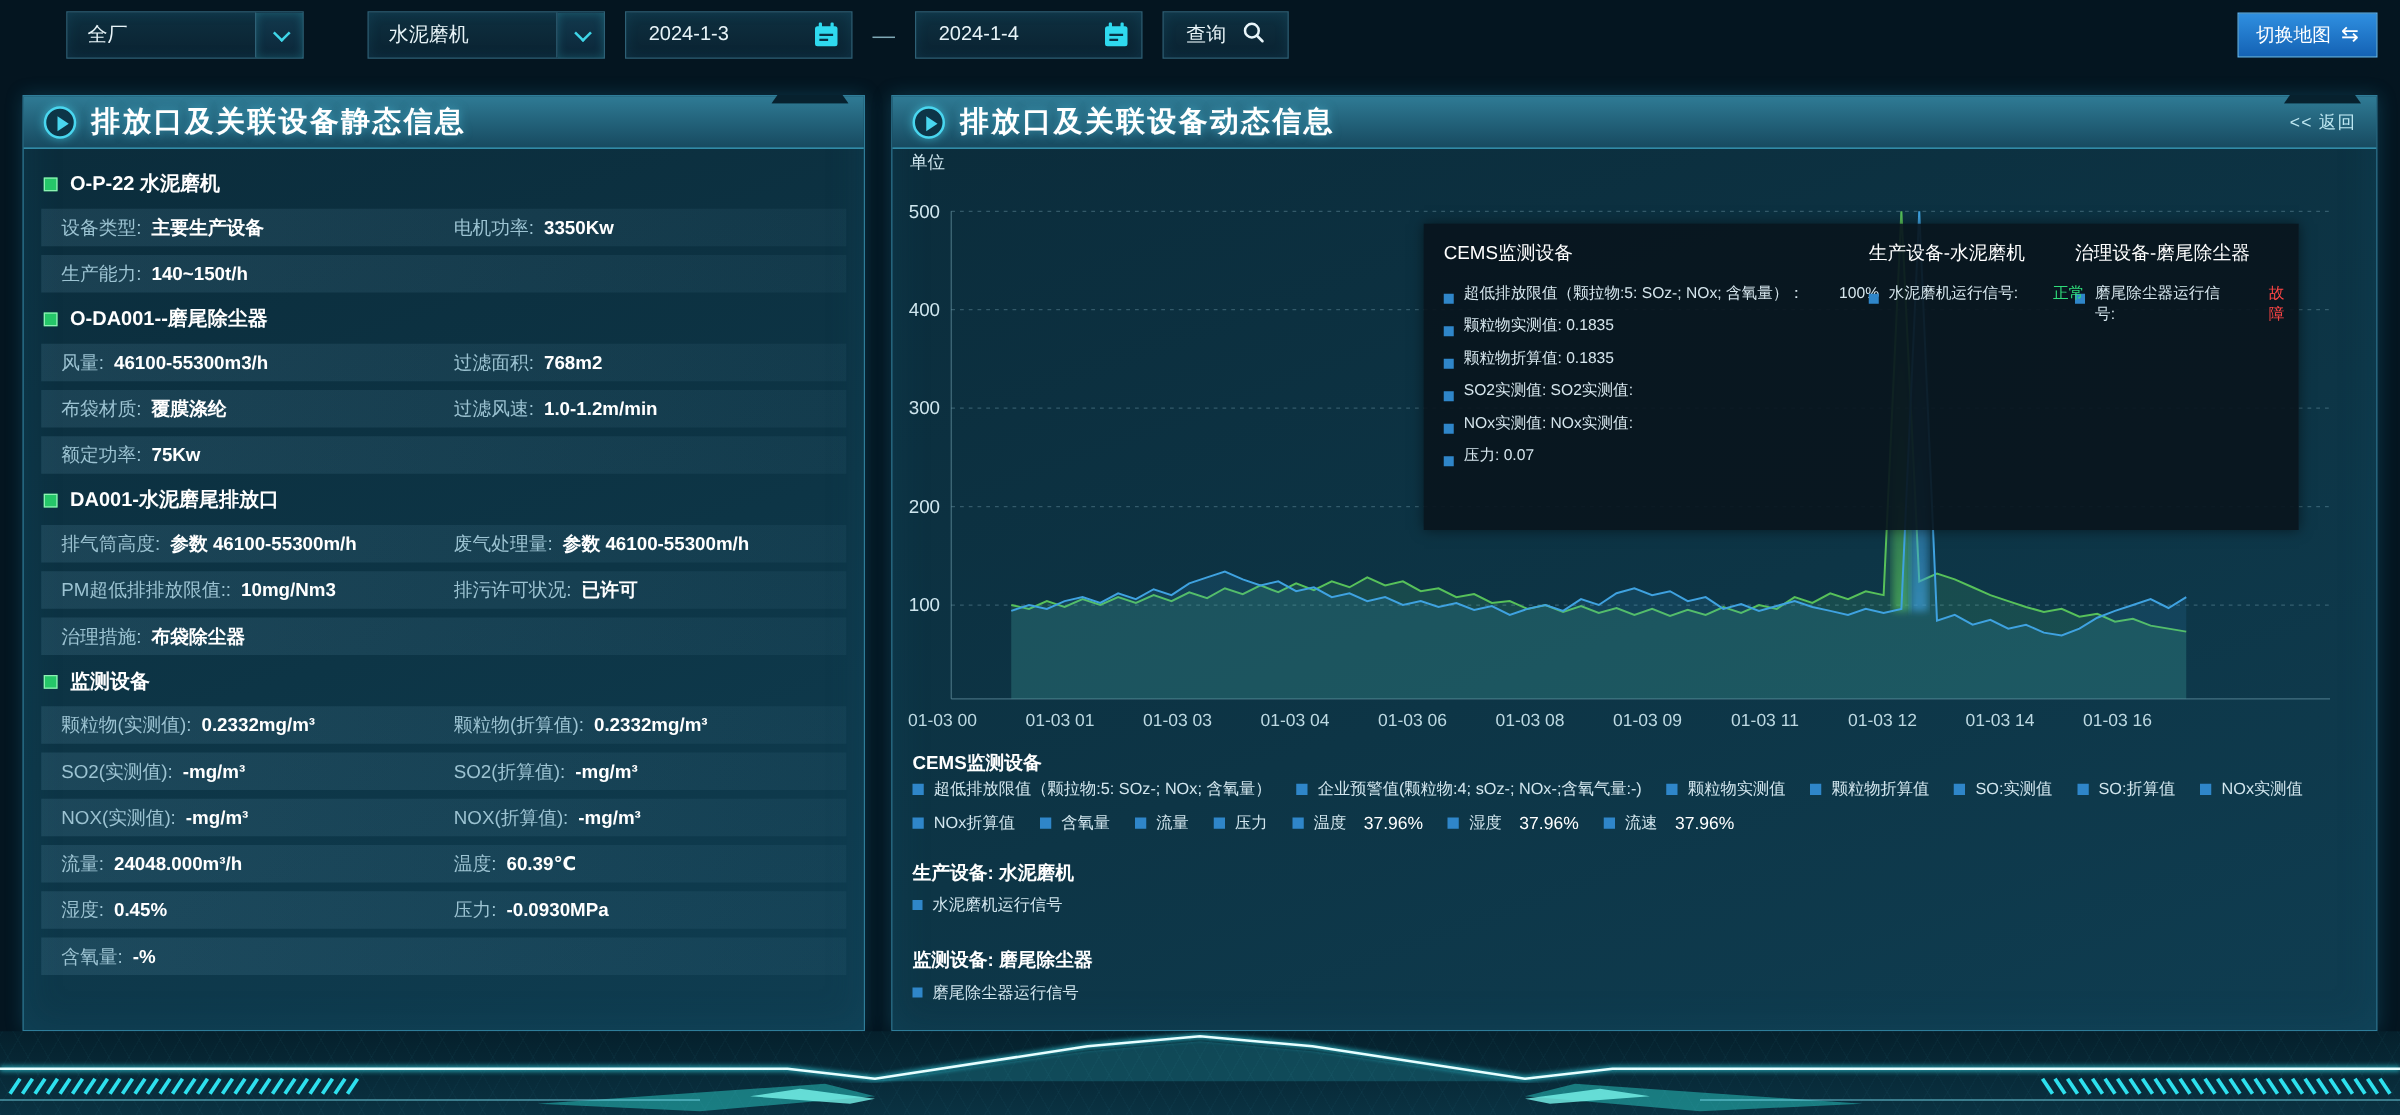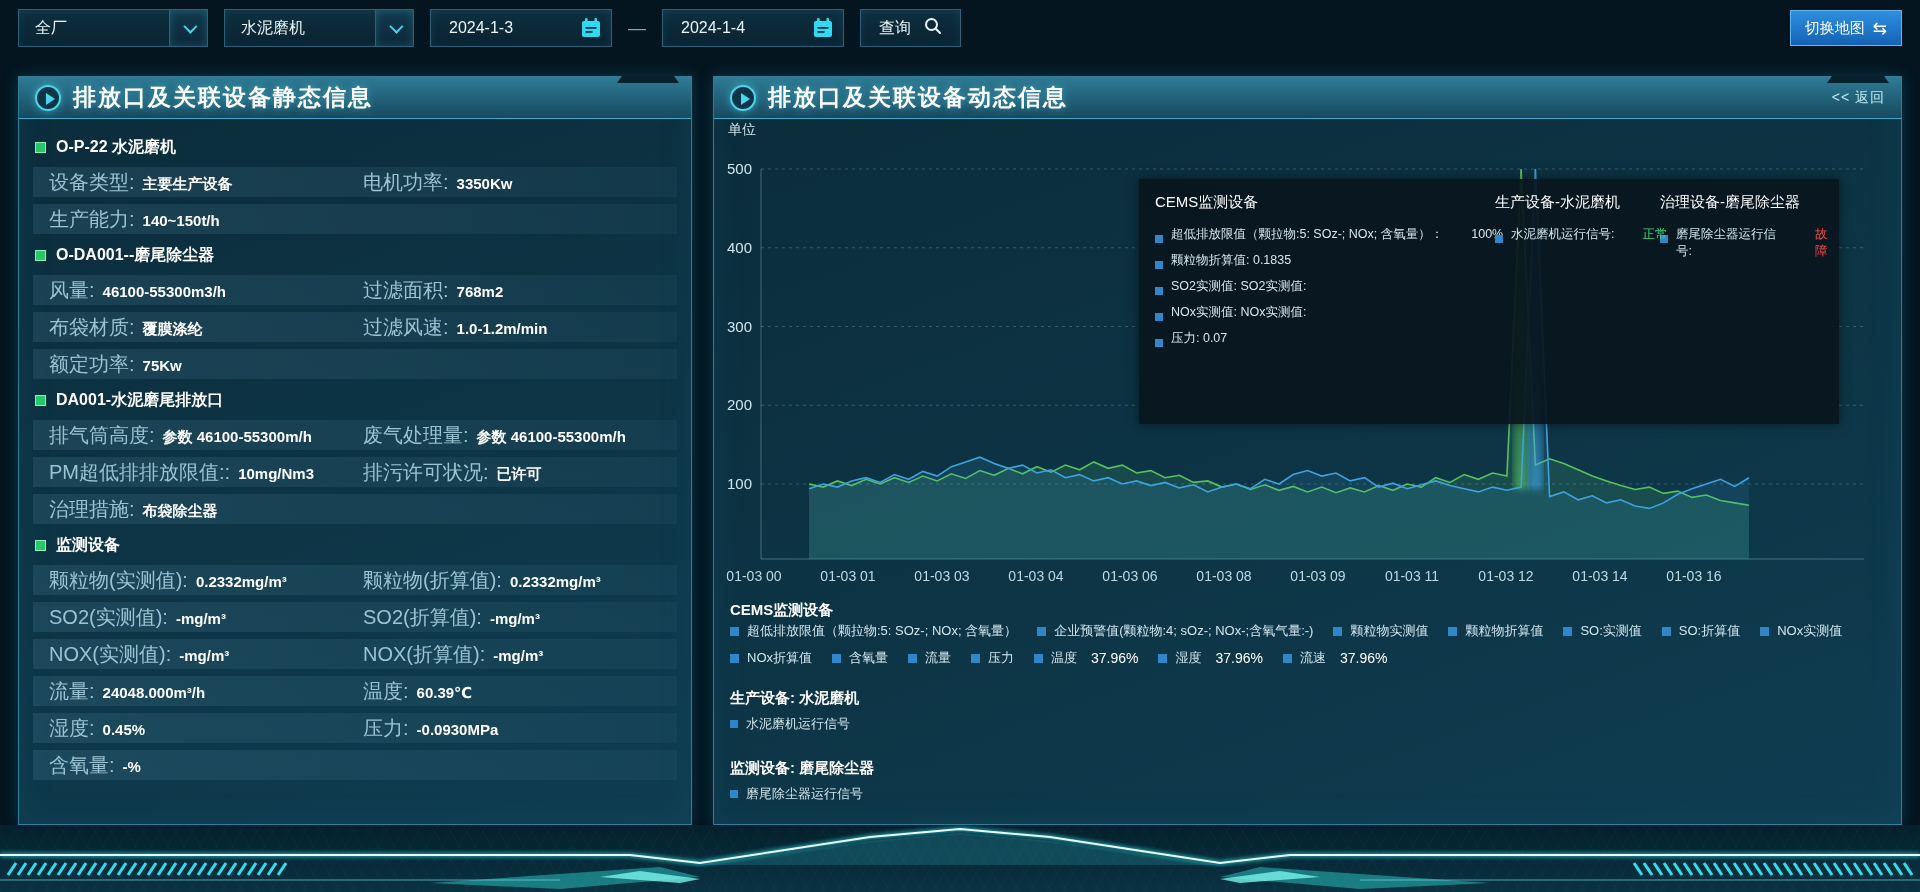--- a/index.html
+++ b/index.html
@@ -3,21 +3,21 @@
 <meta charset="utf-8">
 <style>
   * { margin:0; padding:0; box-sizing:border-box; }
   html,body { width:1920px; height:892px; overflow:hidden; background:#041520; font-family:"Liberation Sans","DejaVu Sans",sans-serif; }
   body { position:relative; color:#e8f4f8; }
 
   
   .topbar { position:absolute; left:18px; top:7px; right:18px; height:42px; display:flex; align-items:center; gap:16px; }
   .ctrl { height:38px; display:flex; align-items:center; background:linear-gradient(180deg,#0e3040,#0a2231);
           border:1px solid #2e6076; box-shadow:inset 0 0 10px rgba(40,150,190,.15); font-size:16px; color:#e8f4f8; }
-  .select { width:190px; justify-content:space-between; padding-left:16px; cursor:pointer; }
+  .select { width:190px; justify-content:space-between; padding-left:16px; cursor:pointer;margin-left:35px; }
   .chev-box { width:38px; height:36px; display:flex; align-items:center; justify-content:center;
               background:linear-gradient(180deg,#123a4e,#0b2638); border-left:1px solid #2e6076; box-shadow:inset 0 0 8px rgba(63,214,232,.25); }
   .chev { width:10px; height:10px; border-right:2px solid #3fd6e8; border-bottom:2px solid #3fd6e8; transform:rotate(45deg) translateY(-2px); }
   .datebox { width:182px; justify-content:space-between; padding-left:18px; cursor:pointer; }
   .cal-wrap { width:40px; height:36px; display:flex; align-items:center; justify-content:center; }
   .dash { color:#7fa8b5; font-size:18px; }
   .query { width:101px; justify-content:space-between; padding:0 18px; cursor:pointer; }
   .spacer { flex:1; }
   .switch-btn { height:36px; padding:0 14px; display:flex; align-items:center; gap:8px; cursor:pointer;
                 background:linear-gradient(180deg,#2f8fe0,#1462b4); border:1px solid #5db4f0; color:#fff; font-size:15px; }
@@ -37,21 +37,21 @@
   .notch { position:absolute; top:-1px; right:12px; width:62px; height:7px; background:#07212e; clip-path:polygon(8% 0,92% 0,100% 100%,0 100%); }
   .back-link { margin-left:auto; font-size:14px; color:#bfe8f2; cursor:pointer; letter-spacing:1px; }
   .panel-body { position:relative; height:588px; padding:10px 14px 0 14px; }
 
   
   .sec-hd { display:flex; align-items:center; height:28px; margin:4px 2px 6px 2px; font-size:16px; font-weight:700; color:#fff; }
   .gsq { width:11px; height:11px; background:#25c769; border:1px solid #8ef0b4; margin-right:10px; flex:0 0 auto; }
   .irow { display:flex; height:30px; margin-bottom:7px; align-items:center; padding-left:16px;
           background:linear-gradient(90deg,rgba(140,200,230,.12),rgba(140,200,230,.05)); }
   .irow .cell { width:50%; display:flex; align-items:baseline; overflow:hidden; white-space:nowrap; }
-  .lbl { font-size:20px; color:#9cc3d2; margin-right:8px; }
+  .lbl { font-size:15px; color:#9cc3d2; margin-right:8px; }
   .val { font-size:15px; color:#fff; font-weight:700; }
 
   
   .unit-lbl { position:absolute; left:14px; top:2px; font-size:14px; color:#cfe6ee; }
   .chart-svg { position:absolute; left:0; top:0; }
   .xlab { font-size:14px; fill:#bdd9e2; }
   .ylab { font-size:15px; fill:#cfe6ee; }
 
   
   .tooltip { position:absolute; left:425px; top:60px; width:700px; height:245px; background:rgba(9,21,29,.92);
@@ -341,20 +341,24 @@
         <rect x="814.4" y="70" width="14" height="300" fill="url(#glowB)" filter="url(#spikeBlur)"></rect>
         <polyline points="95.0,369.7 109.2,365.0 123.5,368.1 137.7,361.9 152.0,358.7 166.2,363.4 180.5,355.6 194.7,360.3 208.9,352.4 223.2,357.1 237.4,347.7 251.7,342.9 265.9,338.2 280.2,344.5 294.4,349.3 308.6,346.1 322.9,354.0 337.1,350.8 351.4,358.7 365.6,355.6 379.8,361.9 394.1,358.7 408.3,365.0 422.6,361.9 436.8,366.6 451.1,363.4 465.3,368.9 479.5,365.8 493.8,372.9 508.0,368.1 522.3,365.0 536.5,369.7 550.8,360.3 565.0,365.0 579.2,355.6 593.5,351.6 607.7,357.1 622.0,354.0 636.2,361.9 650.5,358.7 664.7,368.1 678.9,364.2 693.2,369.7 707.4,365.8 721.7,361.9 735.9,366.6 750.2,369.7 764.4,372.9 778.6,368.1 792.9,371.3 807.1,368.1 821.4,50.0 835.6,377.6 849.8,372.9 864.1,380.8 878.3,376.8 892.6,383.9 906.8,380.8 921.1,387.1 935.3,389.4 949.5,383.9 963.8,375.2 978.0,369.7 992.3,365.0 1006.5,360.3 1020.8,367.4 1035.0,358.7" fill="none" stroke="#3fa2e0" stroke-width="1.6"></polyline>
       </svg>
     <div class="tooltip" id="tooltipBox">
         <div class="tt-col" style="left: 16px;">
           <div class="tt-hd">CEMS监测设备</div>
           <div class="tt-item">
             <span class="bsq"></span>
             <span>超低排放限值（颗拉物:5: SOz-; NOx; 含氧量）：</span>
             <span class="v ">100%</span>
+          </div>
+          <div class="tt-item">
+            <span class="bsq"></span>
+            <span>颗粒物实测值: 0.1835</span>
           </div>
           <div class="tt-item">
             <span class="bsq"></span>
             <span>颗粒物折算值: 0.1835</span>
           </div>
           <div class="tt-item">
             <span class="bsq"></span>
             <span>SO2实测值: SO2实测值:</span>
           </div>
           <div class="tt-item">

